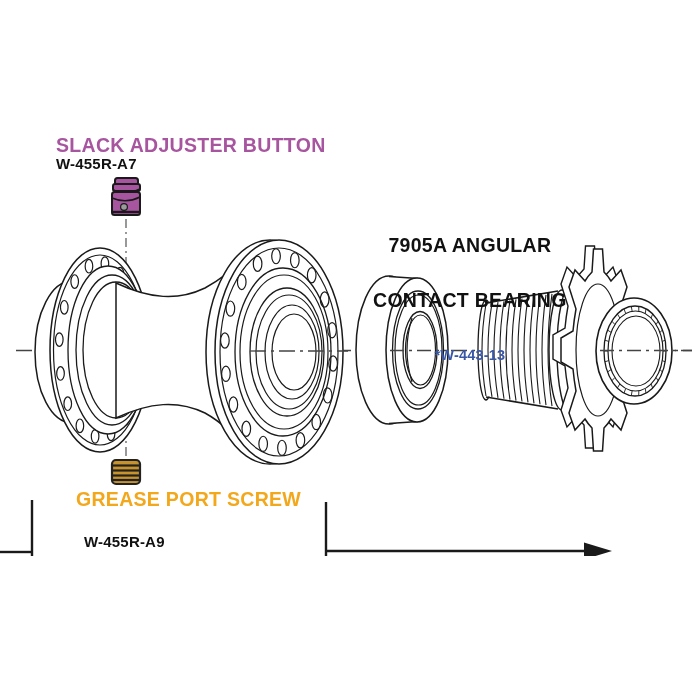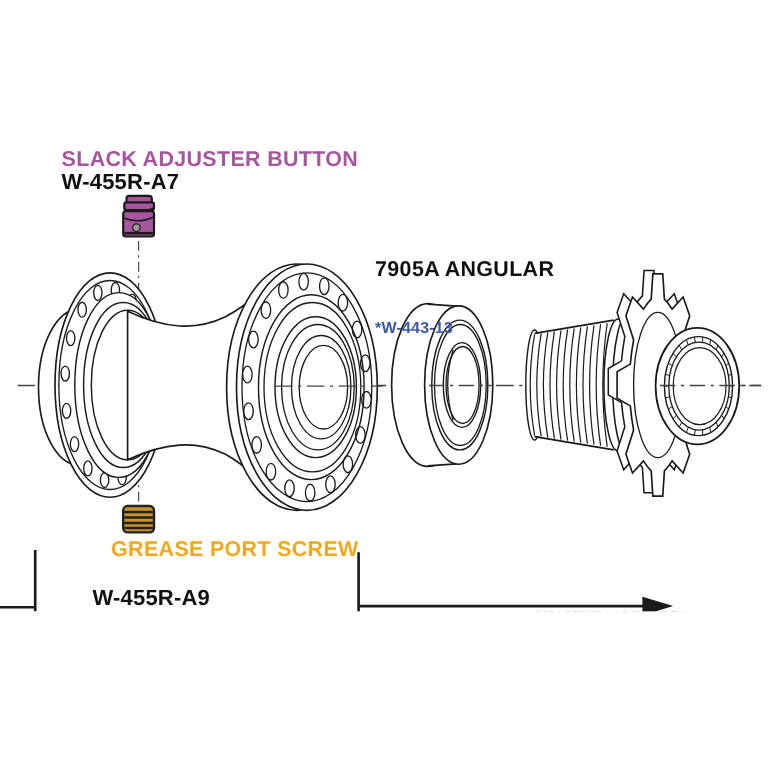--- a/index.html
+++ b/index.html
@@ -1,27 +1,27 @@
 <!DOCTYPE html>
 <html><head>
 <meta charset="utf-8">
 <style>
   html,body{margin:0;padding:0;background:#fff;}
   .stage{position:relative;width:700px;height:556px;background:#fff;overflow:hidden;
-         font-family:"Liberation Sans", sans-serif;}
+         font-family:"Liberation Sans", sans-serif;text-align:center;}
   .stage svg{position:absolute;left:0;top:0;}
   .lbl{position:absolute;white-space:pre;line-height:1.08;}
   .title{font-size:19.5px;font-weight:700;letter-spacing:.3px;color:#111;}
-  .part{font-size:20px;font-weight:700;letter-spacing:.2px;color:#111;}
+  .part{font-size:15px;font-weight:700;letter-spacing:.2px;color:#111;}
   .purple{color:var(--accent-purple);}
   .yellow{color:var(--accent-yellow);}
   .blue{color:var(--accent-blue);font-size:14.5px;}
   .big{font-size:21px;}
   .dir{font-size:10px;font-weight:700;letter-spacing:.4px;color:#111;}
-  .stack div{display:block;}
+  .stack div{display:block;margin-left:32px;}
 </style>
 </head>
 <body>
 
 <div class="stage" style="--accent-purple: #A855A0; --accent-yellow: #F3A71B; --accent-yellow-dark: #C9932B; --accent-blue: #3A57A5;">
 
 <svg width="700" height="700" viewBox="0 0 700 700">
   <g stroke="#1a1a1a" fill="none" stroke-width="1.5">
 
     <g>
@@ -204,22 +204,23 @@
       <polygon points="584,542.5 612,551 584,559.5" fill="#1a1a1a" stroke="none"></polygon>
     </g>
   </g>
 </svg>
 
 <div class="lbl title purple" style="left:56px;top:135px;">SLACK ADJUSTER BUTTON</div>
 <div class="lbl part" style="left:56px;top:156px;">W-455R-A7</div>
 
 <div class="lbl stack" style="left:341px;top:200px;">
   <div class="title">7905A ANGULAR</div>
+  <div class="title">CONTACT BEARING</div>
   <div class="part blue" style="margin-top:2px;">*W-443-13</div>
 </div>
 
 
-<div class="lbl title yellow" style="left:101px;top:489px;">GREASE PORT SCREW</div>
+<div class="lbl title yellow" style="left:76px;top:489px;">GREASE PORT SCREW</div>
 <div class="lbl part" style="left:84px;top:534px;">W-455R-A9</div>
 
 <div class="lbl dir" style="left:467px;top:556px;margin-left:20px;">DISASSEMBLY DIRECTION</div>
 
 </div>
 
 </body></html>

